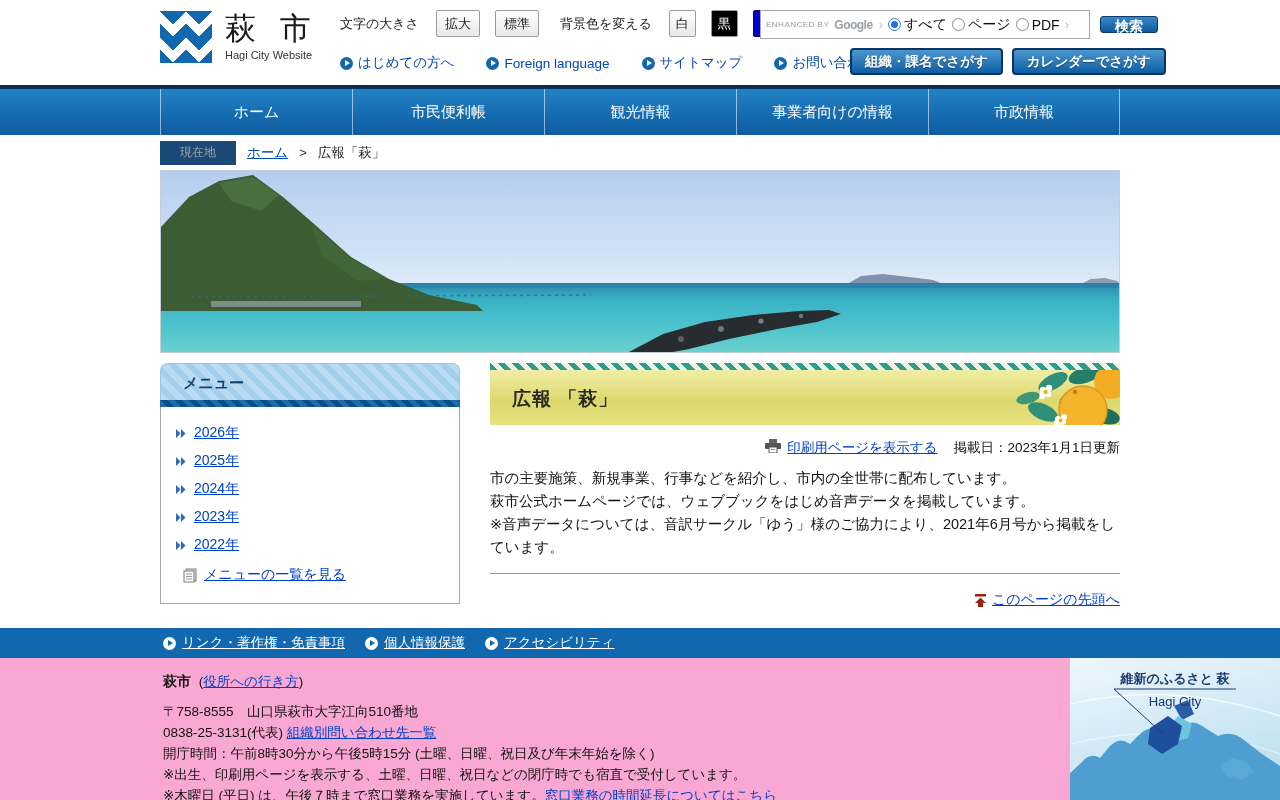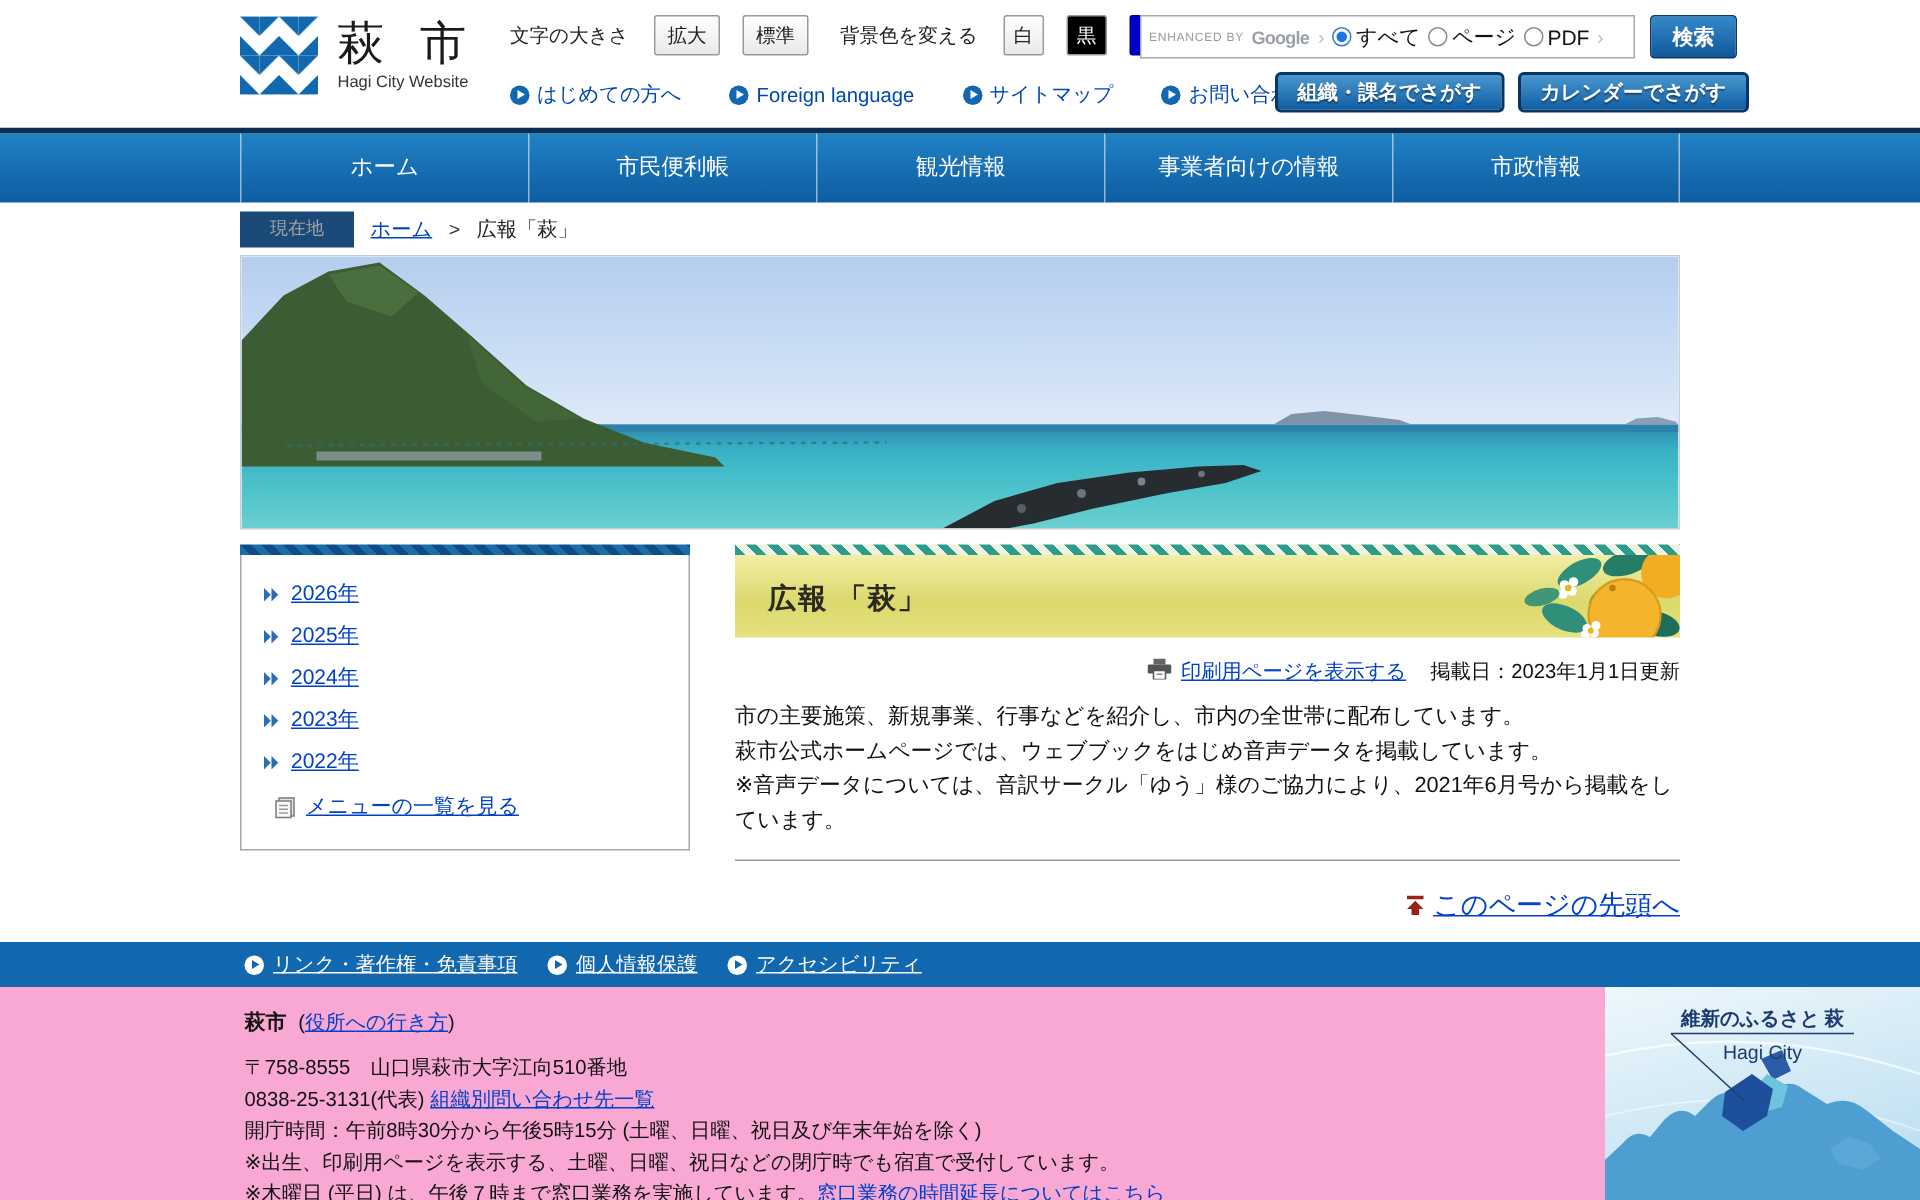--- a/index.html
+++ b/index.html
@@ -45,21 +45,21 @@
   .search-row { position:absolute; left:728px; top:10px; display:flex; align-items:center; gap:10px;padding-left:32px; }
   .search-box { width:330px; height:29px; background:#fff; border:1px solid #a9a9a9; display:flex; align-items:center; padding:0 5px; gap:5px; }
   .enhanced-by { font-size:8px; color:#9a9a9a; letter-spacing:.5px; white-space:nowrap; }
   .google-logo { font-size:12px; font-weight:bold; color:#9aa0a6; letter-spacing:-.5px; margin-right:1px; }
   .chev { color:#c0c0c0; font-size:13px; }
   .radio-item { display:flex; align-items:center; font-size:14px; color:#111; gap:3px; white-space:nowrap; }
   .radio { width:13px; height:13px; border-radius:50%; border:1px solid #8a8a8a; background:#fff; position:relative; flex:0 0 13px; }
   .radio.checked { border-color:#3c78c8; }
   .radio.checked::after { content:""; position:absolute; inset:2px; border-radius:50%; background:#1a73e8; }
   .search-btn {
-    width:58px; height:29px; color:#fff; font-size:14px; font-weight:bold;
+    width:58px; height:17px; color:#fff; font-size:14px; font-weight:bold;
     background:linear-gradient(#3489c9,#11589b); border:1px solid #0d3a66; border-radius:3px;
   }
   .big-btn-row { position:absolute; left:850px; top:48px; display:flex; gap:9px; }
   .blue-btn {
     height:27px; padding:0 13px; color:#fff; font-size:13.5px; font-weight:bold; white-space:nowrap;
     background:linear-gradient(#4a97ce,#0f5ea4); border:2px solid #0a3560; border-radius:4px;
     text-shadow:0 1px 1px rgba(0,0,0,.4);
   }
 
   
@@ -105,21 +105,21 @@
   }
   .title-bar h1 { margin:0; padding:16px 0 0 22px; font-size:19px; color:#2a2a20; letter-spacing:1px; }
   .citrus { position:absolute; right:0; top:0; }
   .print-row { margin-top:14px; display:flex; justify-content:flex-end; gap:6px; }
   .print-row a { color:#0041c8; font-size:13.5px; text-decoration:underline; }
   .pub-date { font-size:13.5px; color:#111; margin-left:10px; }
   .body-text { margin-top:10px; font-size:14.5px; line-height:23px; color:#111; }
   .body-text p { margin:0; }
   .content-divider { margin:14px 0 0; border:none; border-top:1px solid #999; }
   .top-row { margin-top:17px; display:flex; align-items:center; justify-content:flex-end; gap:5px; }
-  .top-row a { color:#0041c8; font-size:18px; text-decoration:underline; }
+  .top-row a { color:#0041c8; font-size:14px; text-decoration:underline; }
 
   
   .footer-linkbar { width:1280px; height:30px; background:#1268ae; display:flex; align-items:center; padding-left:163px; gap:20px; }
   .fl-link { display:flex; align-items:center; gap:6px; color:#fff; font-size:13.5px; text-decoration:underline; }
   .circ-w { width:13px; height:13px; border-radius:50%; background:#fff; position:relative; flex:0 0 13px; }
   .circ-w::after { content:""; position:absolute; left:5px; top:3px; border-left:5px solid #1268ae; border-top:3.5px solid transparent; border-bottom:3.5px solid transparent; }
 
   .site-footer { position:relative; width:1280px; height:142px; background:#f9a8d4; }
   .footer-text { padding:13px 0 0 163px; font-size:13.5px; line-height:21px; color:#111; }
   .footer-text a { color:#0041c8; text-decoration:underline; }
@@ -244,20 +244,23 @@
     <circle cx="560" cy="158" r="3" fill="#6c757b"></circle>
     <circle cx="600" cy="150" r="2.6" fill="#7b848a"></circle>
     <circle cx="640" cy="145" r="2.2" fill="#6c757b"></circle>
     <circle cx="520" cy="168" r="3" fill="#596065"></circle>
   </svg>
 </div>
 
 <div class="main-area">
 
   <aside class="sidebar">
+    <div class="menu-header">
+      <span>メニュー</span>
+    </div>
     <div class="menu-divider"></div>
     <ul class="menu-list">
       <li>
         <svg width="11" height="9">
             <path d="M0,0 L4.5,4.5 L0,9 Z" fill="#2a6db5"></path>
             <path d="M5,0 L9.5,4.5 L5,9 Z" fill="#2a6db5"></path>
           </svg>
         <a>2026年</a>
       </li>
       <li>

